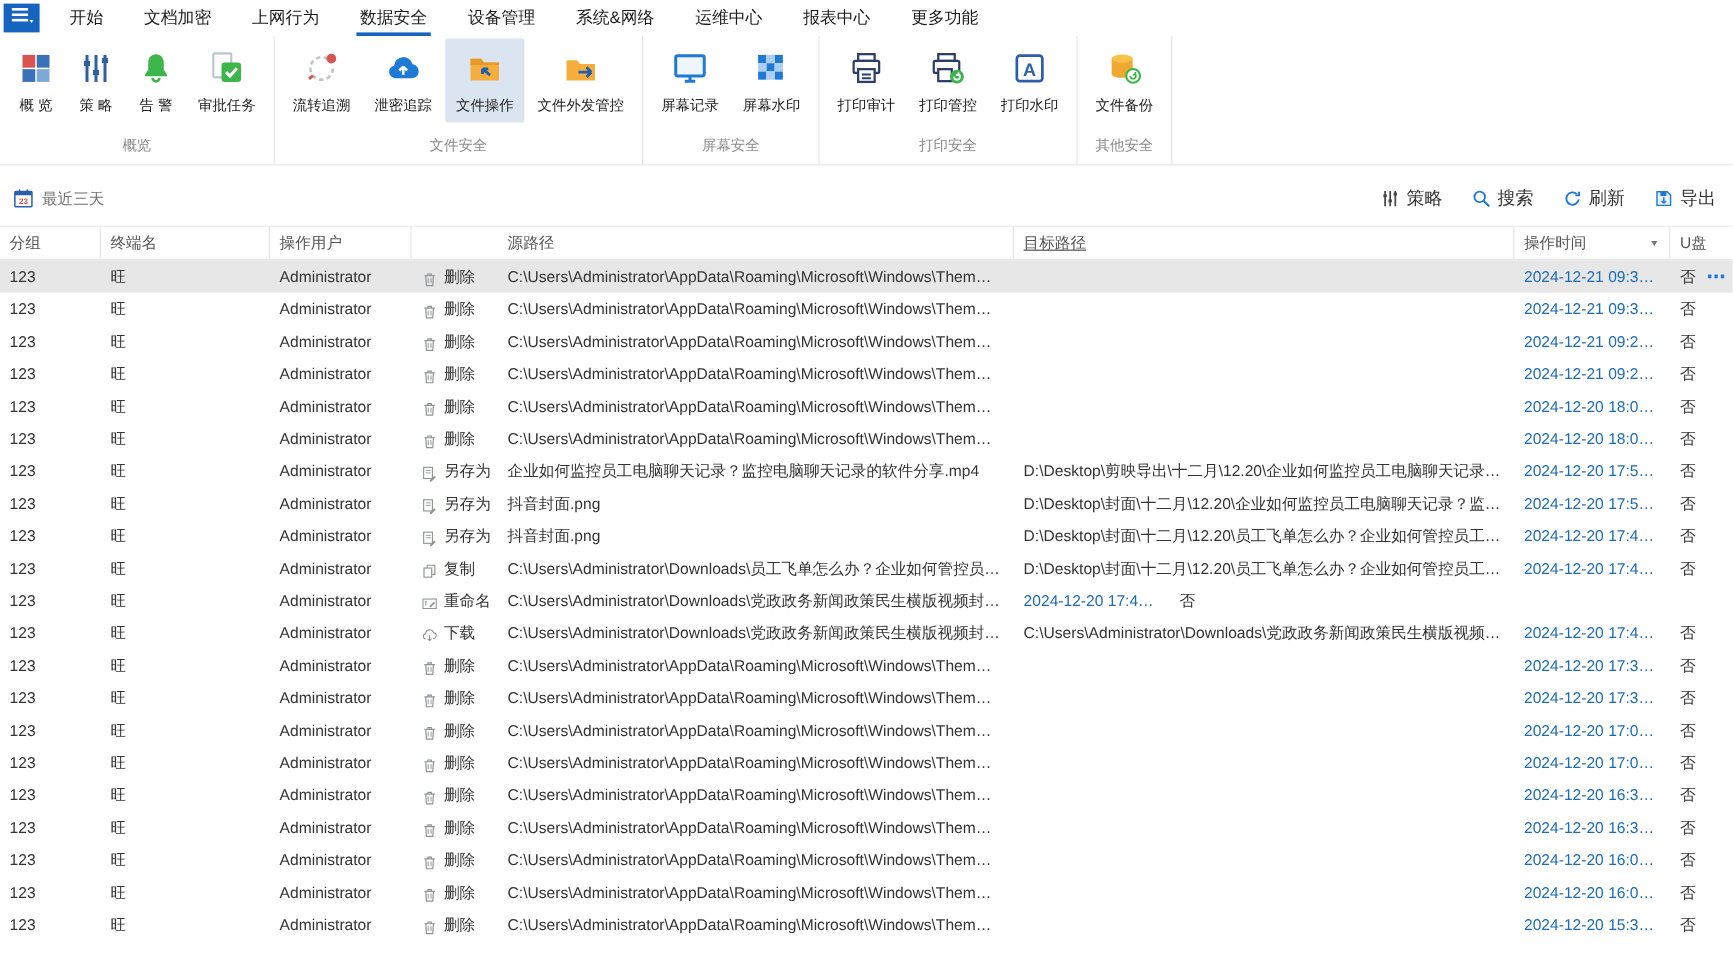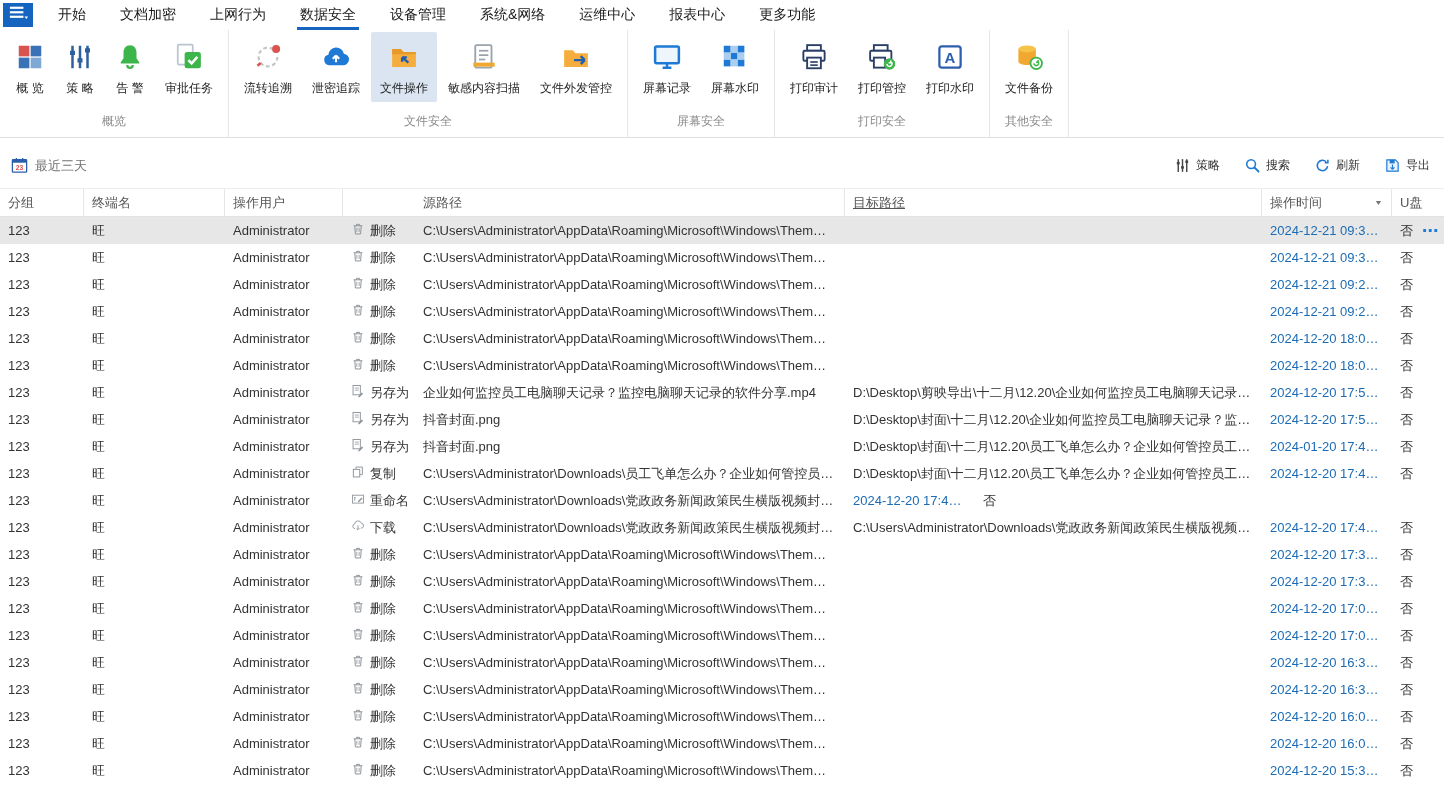--- a/index.html
+++ b/index.html
@@ -19,32 +19,32 @@
   .ribbon-item{display:flex;flex-direction:column;align-items:center;gap:7px;padding:9px 9px 5px;cursor:pointer;border-radius:2px;margin:2px 1px;}
   .ribbon-item.active{background:#dbe5f1;}
   .ribbon-item .ric{height:32px;display:flex;align-items:center;}
   .ribbon-item .lbl{font-size:12px;color:#222;white-space:nowrap;}
   .ribbon-caption{font-size:12px;color:#8a8a8a;text-align:center;padding:2px 0 7px;}
 
   
   .toolbar{display:flex;justify-content:space-between;align-items:center;padding:18px 14px 13px 10px;background:#fff;}
   .date-filter{display:flex;align-items:center;gap:6px;font-size:13px;color:#737373;cursor:pointer;}
   .tb-actions{display:flex;align-items:center;gap:24px;}
-  .tb-action{display:flex;align-items:flex-end;gap:5px;font-size:12px;color:#333;cursor:pointer;}
+  .tb-action{display:flex;align-items:center;gap:5px;font-size:15px;color:#333;cursor:pointer;}
   .tb-ic{display:flex;align-items:center;}
 
   
   .table-header{display:flex;height:27px;align-items:stretch;border-top:1px solid #ececec;border-bottom:1px solid #e2e2e2;color:#555;font-size:13px;background:#fff;}
   .th{display:flex;align-items:center;padding:0 8px;border-right:1px solid #e6e6e6;box-sizing:border-box;flex-shrink:0;white-space:nowrap;overflow:hidden;}
   .th:last-child{border-right:none;}
   .th .sort{margin-left:auto;font-size:9px;color:#777;padding-left:4px;transform:scaleY(.8);}
   .row{display:flex;height:27px;align-items:center;font-size:13px;color:#333;position:relative;background:#fff;}
   .row.selected{background:#e7e7e7;}
   .cell{padding:0 8px;box-sizing:border-box;white-space:nowrap;overflow:hidden;text-overflow:ellipsis;flex-shrink:0;}
-  .cell.c-action{display:flex;align-items:flex-start;gap:5px;}
+  .cell.c-action{display:flex;align-items:flex-end;gap:5px;}
   .cell.c-time{color:#1b6bb5;}
   .more-btn{position:absolute;right:5px;top:0;height:100%;display:flex;align-items:center;color:#1e7ad4;font-weight:bold;font-size:16px;letter-spacing:1px;cursor:pointer;}
 </style>
 </head>
 <body>
 
 <div class="app">
 
   <div class="menu-bar">
     <div class="logo">
@@ -146,32 +146,20 @@
           </div>
           <div class="ribbon-item active">
             <span class="ric">
               <svg width="30" height="30" viewBox="0 0 24 24" fill="none" xmlns="http://www.w3.org/2000/svg">
                 <path d="M2.5 5.5h7l2 2.5h10v12h-19z" fill="#f5ad3d"></path>
                 <path d="M2.5 5.5h7l2 2.5h10v1.8h-19z" fill="#e89a28"></path>
                 <path d="M15.5 16.5l-5-4.2m0 0v3.4m0-3.4h3.8" stroke="#1e5fb0" stroke-width="1.9"></path>
               </svg>
             </span>
             <span class="lbl">文件操作</span>
-          </div>
-          <div class="ribbon-item">
-            <span class="ric">
-              <svg width="30" height="30" viewBox="0 0 24 24" fill="none" xmlns="http://www.w3.org/2000/svg">
-                <rect x="5" y="2.5" width="13" height="18" rx="1" fill="#fff" stroke="#9aa4ad" stroke-width="1.5"></rect>
-                <line x1="8" y1="7" x2="15.5" y2="7" stroke="#9aa4ad" stroke-width="1.4"></line>
-                <line x1="8" y1="10.5" x2="15.5" y2="10.5" stroke="#9aa4ad" stroke-width="1.4"></line>
-                <line x1="8" y1="14" x2="13" y2="14" stroke="#9aa4ad" stroke-width="1.4"></line>
-                <rect x="3.5" y="16.5" width="17" height="3.2" fill="#f0a830"></rect>
-              </svg>
-            </span>
-            <span class="lbl">敏感内容扫描</span>
           </div>
           <div class="ribbon-item">
             <span class="ric">
               <svg width="30" height="30" viewBox="0 0 24 24" fill="none" xmlns="http://www.w3.org/2000/svg">
                 <path d="M2.5 6.5h7l2 2.5h10v11h-19z" fill="#f5ad3d"></path>
                 <path d="M10.5 14.5h8.5m0 0l-3.2-3.2m3.2 3.2l-3.2 3.2" stroke="#1e5fb0" stroke-width="1.9"></path>
               </svg>
             </span>
             <span class="lbl">文件外发管控</span>
           </div>
@@ -518,21 +506,21 @@
                 <rect x="3.5" y="2.5" width="12.5" height="16" stroke="#8d9399" stroke-width="1.6"></rect>
                 <line x1="6.5" y1="7" x2="13.5" y2="7" stroke="#8d9399" stroke-width="1.3"></line>
                 <line x1="6.5" y1="10.5" x2="13.5" y2="10.5" stroke="#8d9399" stroke-width="1.3"></line>
                 <path d="M12.5 20.8l6.3-6.3 2 2-6.3 6.3h-2v-2z" fill="#8d9399"></path>
               </svg>
             </span>
             <span>另存为</span>
           </div>
           <div class="cell c-source" style="width: 430px;">抖音封面.png</div>
           <div class="cell c-target" style="width: 417px;">D:\Desktop\封面\十二月\12.20\员工飞单怎么办？企业如何管控员工的飞…</div>
-          <div class="cell c-time" style="width: 130px;">2024-01-20 17:44:17</div>
+          <div class="cell c-time" style="width: 130px;">2024-12-20 17:44:17</div>
           <div class="cell c-usb" style="width: 52px;">否</div>
         </div>
         <div class="row">
           <div class="cell c-group" style="width: 84px;">123</div>
           <div class="cell c-terminal" style="width: 141px;">旺</div>
           <div class="cell c-user" style="width: 118px;">Administrator</div>
           <div class="cell c-action" style="width: 72px;">
             <span class="tb-ic">
               <svg width="14" height="14" viewBox="0 0 24 24" fill="none" xmlns="http://www.w3.org/2000/svg">
                 <rect x="4" y="7.5" width="11" height="13" stroke="#8d9399" stroke-width="1.6" fill="#fff"></rect>

